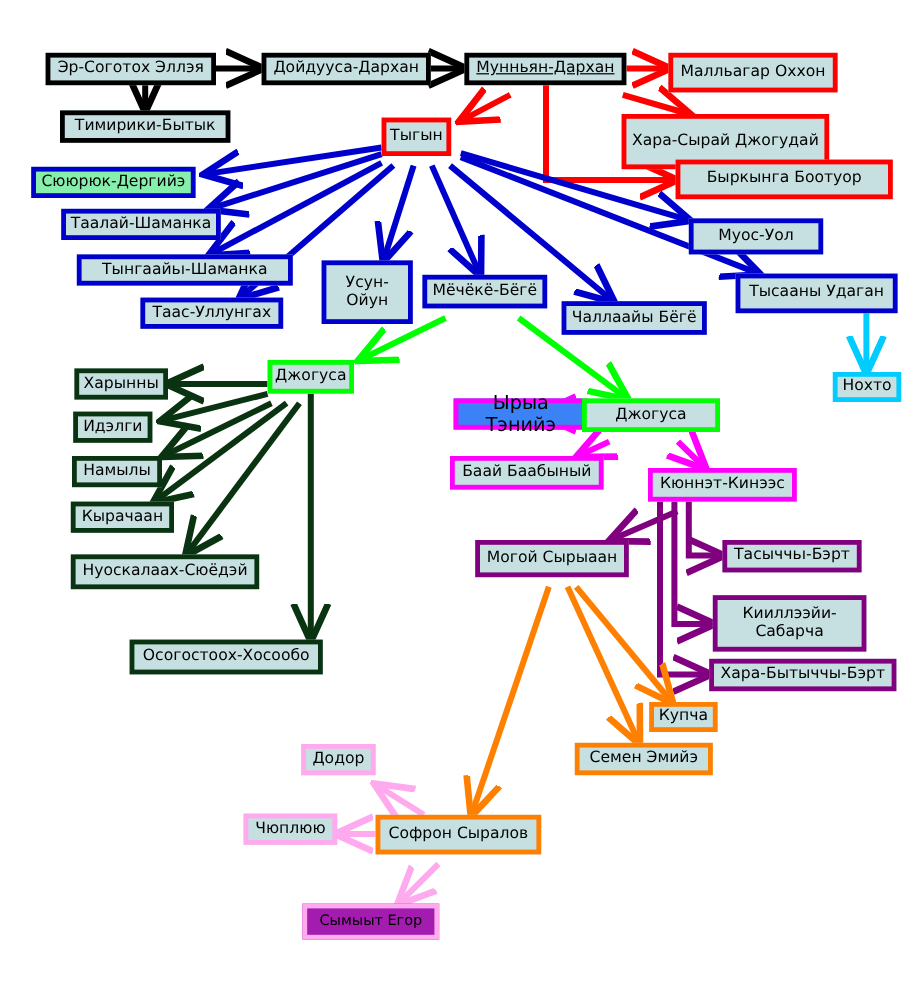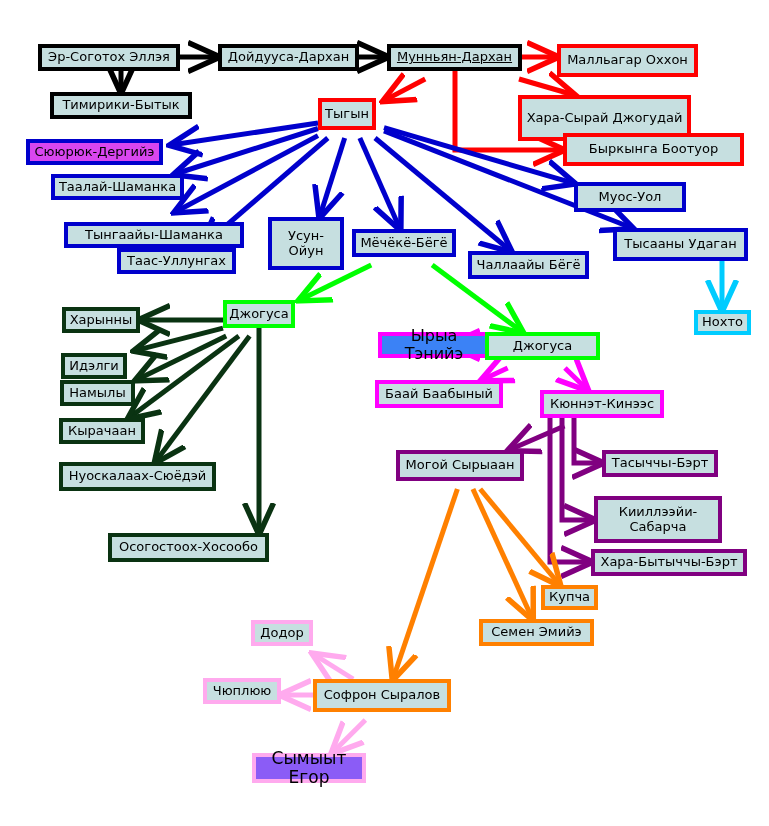--- a/index.html
+++ b/index.html
@@ -122,47 +122,47 @@
 
   <div id="node-layer">
       <div class="node" style="left: 38px; top: 44px; width: 142px; height: 27px; border: 4px solid rgb(0, 0, 0); background: rgb(198, 223, 224); font-size: 13px;"><span>Эр-Соготох Эллэя</span></div>
       <div class="node" style="left: 50px; top: 92px; width: 142px; height: 27px; border: 4px solid rgb(0, 0, 0); background: rgb(198, 223, 224); font-size: 13px;"><span>Тимирики-Бытык</span></div>
       <div class="node" style="left: 218px; top: 44px; width: 141px; height: 27px; border: 4px solid rgb(0, 0, 0); background: rgb(198, 223, 224); font-size: 13px;"><span>Дойдууса-Дархан</span></div>
       <div class="node" style="left: 387px; top: 44px; width: 135px; height: 27px; border: 4px solid rgb(0, 0, 0); background: rgb(198, 223, 224); font-size: 13px; text-decoration: underline;"><span>Мунньян-Дархан</span></div>
       <div class="node" style="left: 557px; top: 44px; width: 141px; height: 33px; border: 4px solid rgb(255, 0, 0); background: rgb(198, 223, 224); font-size: 13px;"><span>Малльагар Оххон</span></div>
       <div class="node" style="left: 518px; top: 95px; width: 173px; height: 46px; border: 4px solid rgb(255, 0, 0); background: rgb(198, 223, 224); font-size: 13px;"><span>Хара-Сырай Джогудай</span></div>
       <div class="node" style="left: 563px; top: 133px; width: 181px; height: 33px; border: 4px solid rgb(255, 0, 0); background: rgb(198, 223, 224); font-size: 13px;"><span>Быркынга Боотуор</span></div>
       <div class="node" style="left: 318px; top: 98px; width: 58px; height: 32px; border: 4px solid rgb(255, 0, 0); background: rgb(198, 223, 224); font-size: 13px;"><span>Тыгын</span></div>
-      <div class="node" style="left: 26px; top: 139px; width: 137px; height: 26px; border: 4px solid rgb(0, 0, 204); background: #d946ef; font-size: 13px; text-align: right;"><span>Сююрюк-Дергийэ</span></div>
+      <div class="node" style="left: 26px; top: 139px; width: 137px; height: 26px; border: 4px solid rgb(0, 0, 204); background: #86efac; font-size: 13px; text-align: right;"><span>Сююрюк-Дергийэ</span></div>
       <div class="node" style="left: 51px; top: 174px; width: 133px; height: 26px; border: 4px solid rgb(0, 0, 204); background: rgb(198, 223, 224); font-size: 13px;"><span>Таалай-Шаманка</span></div>
-      <div class="node" style="left: 64px; top: 212px; width: 180px; height: 26px; border: 4px solid rgb(0, 0, 204); background: rgb(198, 223, 224); font-size: 13px; margin-top: 10px;"><span>Тынгаайьı-Шаманка</span></div>
+      <div class="node" style="left: 64px; top: 212px; width: 180px; height: 26px; border: 4px solid rgb(0, 0, 204); background: rgb(198, 223, 224); font-size: 13px;"><span>Тынгаайьı-Шаманка</span></div>
       <div class="node" style="left: 117px; top: 248px; width: 119px; height: 26px; border: 4px solid rgb(0, 0, 204); background: rgb(198, 223, 224); font-size: 13px;"><span>Таас-Уллунгах</span></div>
       <div class="node" style="left: 268px; top: 217px; width: 76px; height: 53px; border: 4px solid rgb(0, 0, 204); background: rgb(198, 223, 224); font-size: 13px;"><span>Усун-
 Ойун</span></div>
       <div class="node" style="left: 352px; top: 229px; width: 104px; height: 28px; border: 4px solid rgb(0, 0, 204); background: rgb(198, 223, 224); font-size: 13px; text-align: center;"><span>Мёчёкё-Бёгё</span></div>
       <div class="node" style="left: 468px; top: 251px; width: 121px; height: 28px; border: 4px solid rgb(0, 0, 204); background: rgb(198, 223, 224); font-size: 13px;"><span>Чаллаайы Бёгё</span></div>
       <div class="node" style="left: 574px; top: 182px; width: 112px; height: 30px; border: 4px solid rgb(0, 0, 204); background: rgb(198, 223, 224); font-size: 13px; text-align: right;"><span>Муос-Уол</span></div>
       <div class="node" style="left: 613px; top: 228px; width: 135px; height: 33px; border: 4px solid rgb(0, 0, 204); background: rgb(198, 223, 224); font-size: 13px;"><span>Тыcааны Удаган</span></div>
       <div class="node" style="left: 694px; top: 310px; width: 57px; height: 25px; border: 4px solid rgb(0, 204, 255); background: rgb(198, 223, 224); font-size: 13px;"><span>Нохто</span></div>
       <div class="node" style="left: 223px; top: 300px; width: 72px; height: 28px; border: 4px solid rgb(0, 255, 0); background: rgb(198, 223, 224); font-size: 13px;"><span>Джогуса</span></div>
       <div class="node" style="left: 62px; top: 307px; width: 78px; height: 26px; border: 4px solid rgb(10, 51, 18); background: rgb(198, 223, 224); font-size: 13px;"><span>Харынны</span></div>
-      <div class="node" style="left: 61px; top: 343px; width: 66px; height: 26px; border: 4px solid rgb(10, 51, 18); background: rgb(198, 223, 224); font-size: 13px; margin-top: 10px;"><span>Идэлги</span></div>
+      <div class="node" style="left: 61px; top: 343px; width: 66px; height: 26px; border: 4px solid rgb(10, 51, 18); background: rgb(198, 223, 224); font-size: 13px;"><span>Идэлги</span></div>
       <div class="node" style="left: 60px; top: 380px; width: 75px; height: 26px; border: 4px solid rgb(10, 51, 18); background: rgb(198, 223, 224); font-size: 13px;"><span>Намылы</span></div>
       <div class="node" style="left: 59px; top: 418px; width: 86px; height: 26px; border: 4px solid rgb(10, 51, 18); background: rgb(198, 223, 224); font-size: 13px;"><span>Кырачаан</span></div>
       <div class="node" style="left: 59px; top: 462px; width: 157px; height: 29px; border: 4px solid rgb(10, 51, 18); background: rgb(198, 223, 224); font-size: 13px;"><span>Нуоскалаах-Сюёдэй</span></div>
       <div class="node" style="left: 108px; top: 533px; width: 161px; height: 29px; border: 4px solid rgb(10, 51, 18); background: rgb(198, 223, 224); font-size: 13px;"><span>Осогостоох-Хосообо</span></div>
       <div class="node" style="left: 338px; top: 332px; width: 112px; height: 26px; border: 4px solid rgb(255, 0, 255); background: #3b82f6; font-size: 16px; margin-left: 40px;"><span>Ырыа Тэнийэ</span></div>
       <div class="node" style="left: 485px; top: 332px; width: 115px; height: 28px; border: 4px solid rgb(0, 255, 0); background: rgb(198, 223, 224); font-size: 13px;"><span>Джогуса</span></div>
       <div class="node" style="left: 375px; top: 380px; width: 128px; height: 28px; border: 4px solid rgb(255, 0, 255); background: rgb(198, 223, 224); font-size: 13px;"><span>Баай Баабыный</span></div>
       <div class="node" style="left: 540px; top: 390px; width: 124px; height: 28px; border: 4px solid rgb(255, 0, 255); background: rgb(198, 223, 224); font-size: 13px;"><span>Кюннэт-Кинээс</span></div>
       <div class="node" style="left: 396px; top: 450px; width: 128px; height: 31px; border: 4px solid rgb(128, 0, 128); background: rgb(198, 223, 224); font-size: 13px;"><span>Могой Сырыаан</span></div>
       <div class="node" style="left: 602px; top: 450px; width: 116px; height: 27px; border: 4px solid rgb(128, 0, 128); background: rgb(198, 223, 224); font-size: 13px;"><span>Тасыччьı-Бэрт</span></div>
       <div class="node" style="left: 594px; top: 496px; width: 128px; height: 47px; border: 4px solid rgb(128, 0, 128); background: rgb(198, 223, 224); font-size: 13px;"><span>Кииллээйи-
 Сабарча</span></div>
       <div class="node" style="left: 591px; top: 549px; width: 156px; height: 27px; border: 4px solid rgb(128, 0, 128); background: rgb(198, 223, 224); font-size: 13px;"><span>Хара-Бытыччы-Бэрт</span></div>
       <div class="node" style="left: 541px; top: 585px; width: 57px; height: 25px; border: 4px solid rgb(255, 128, 0); background: rgb(198, 223, 224); font-size: 13px;"><span>Купча</span></div>
       <div class="node" style="left: 479px; top: 619px; width: 115px; height: 27px; border: 4px solid rgb(255, 128, 0); background: rgb(198, 223, 224); font-size: 13px;"><span>Семен Эмийэ</span></div>
       <div class="node" style="left: 251px; top: 620px; width: 62px; height: 26px; border: 4px solid rgb(255, 170, 238); background: rgb(198, 223, 224); font-size: 13px;"><span>Додор</span></div>
       <div class="node" style="left: 203px; top: 678px; width: 78px; height: 26px; border: 4px solid rgb(255, 170, 238); background: rgb(198, 223, 224); font-size: 13px;"><span>Чюплюю</span></div>
       <div class="node" style="left: 313px; top: 679px; width: 138px; height: 33px; border: 4px solid rgb(255, 128, 0); background: rgb(198, 223, 224); font-size: 13px;"><span>Софрон Сыралов</span></div>
-      <div class="node" style="left: 252px; top: 753px; width: 114px; height: 30px; border: 4px solid rgb(255, 170, 238); background: #8b5cf6; font-size: 17px;"><span>Сымыыт Егор</span></div>
+      <div class="node" style="left: 252px; top: 753px; width: 114px; height: 30px; border: 4px solid rgb(255, 170, 238); background: #a21caf; font-size: 12px;"><span>Сымыыт Егор</span></div>
     </div>
 </div>
 
 </body></html>

